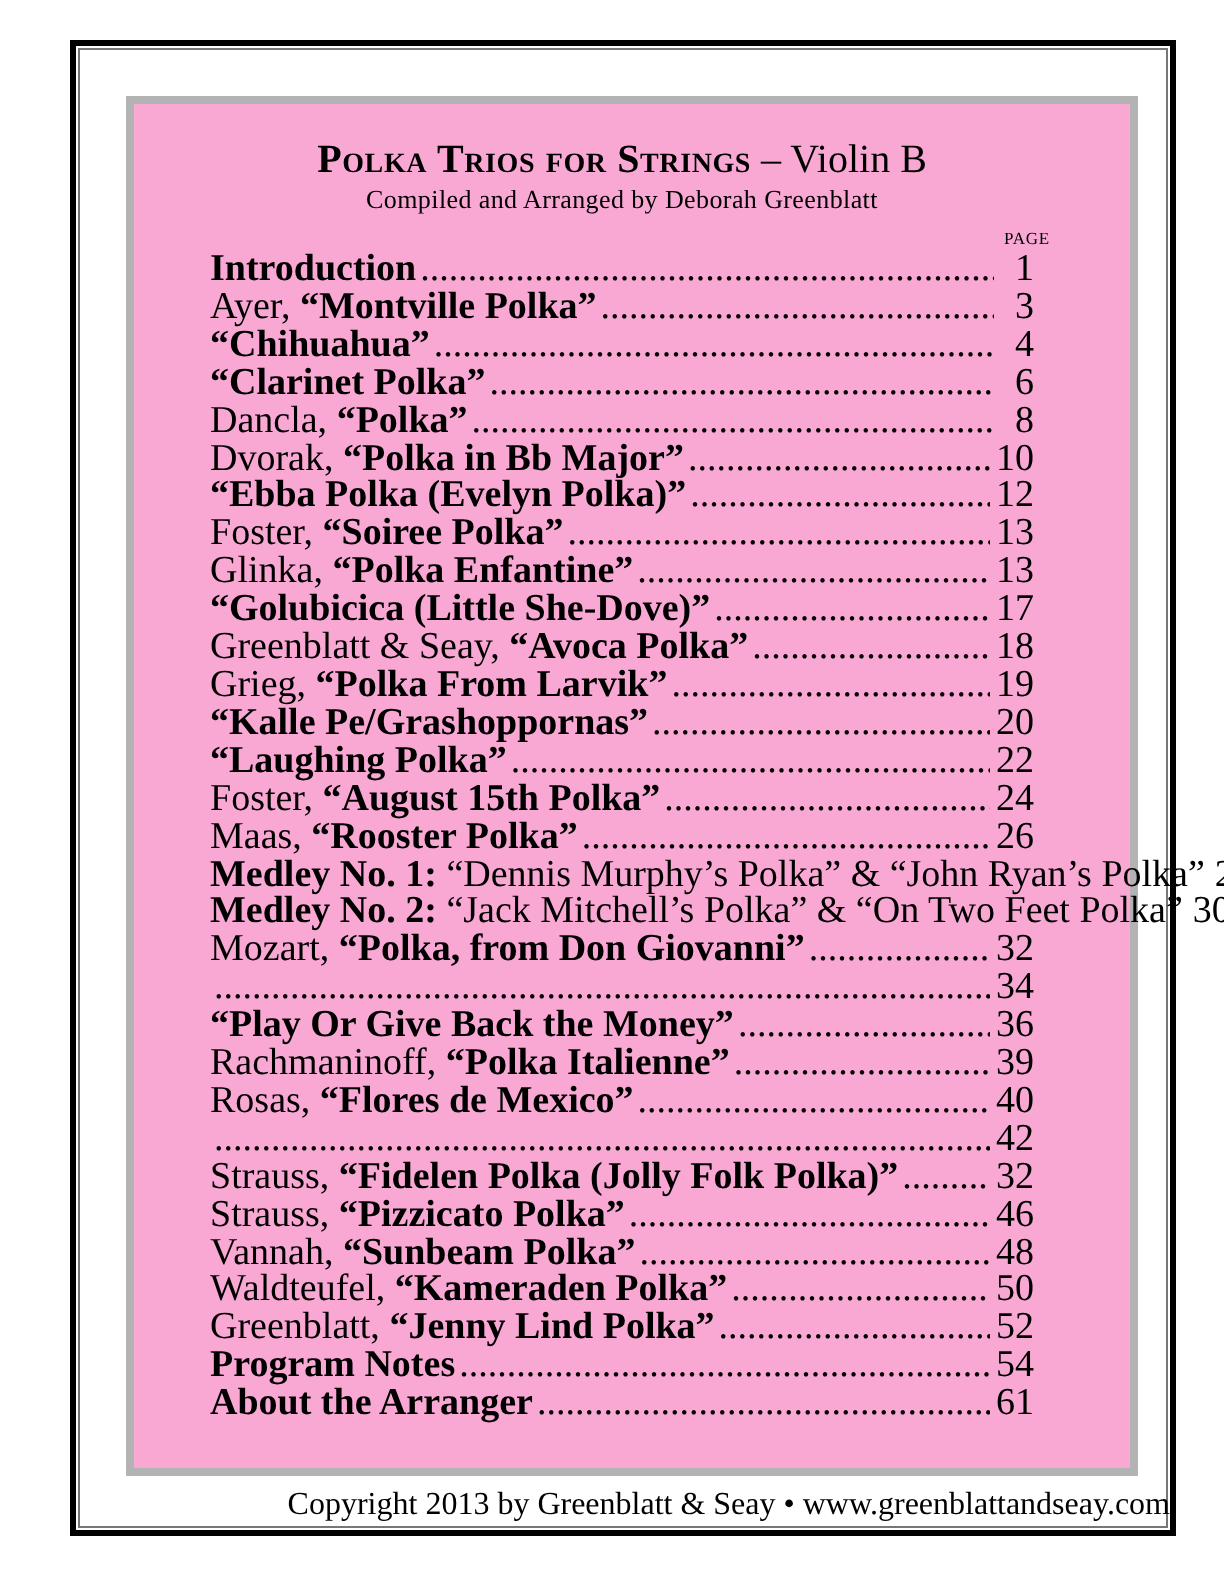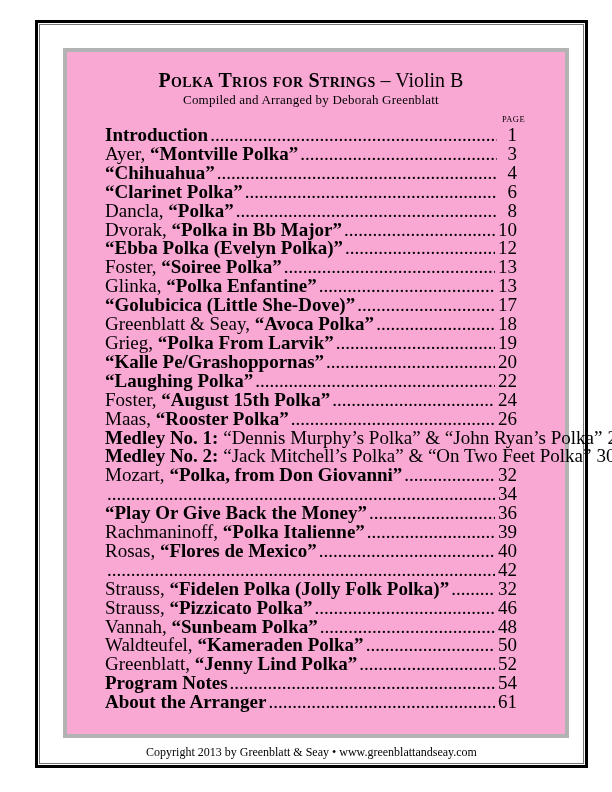--- a/index.html
+++ b/index.html
@@ -76,22 +76,22 @@
   .toc-page {
     flex: 0 0 auto;
     min-width: 17px;
     text-align: right;
     padding-left: 3px;
   }
   .footer {
     position: absolute;
     left: 0; right: 0;
     bottom: 6px;
-    text-align: center;
-    font-size: 12px;
+    text-align: right;
+    font-size: 16px;
     line-height: 13px;
     margin-top: 48px;
   }
 </style>
 </head>
 <body>
 
 <div class="frame">
   <div class="content-box">
     <h1 class="title">

